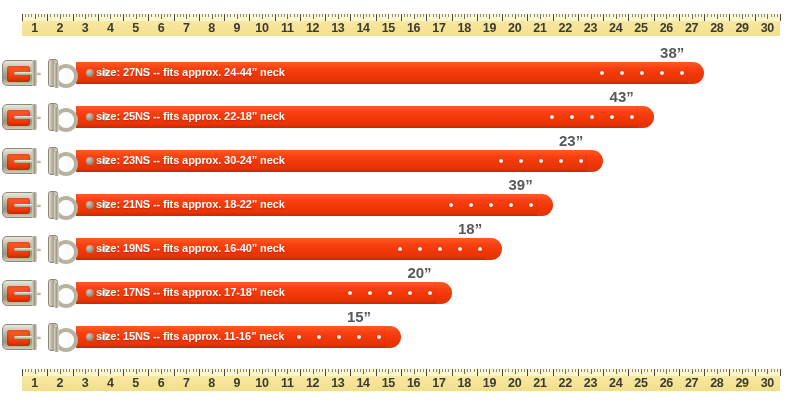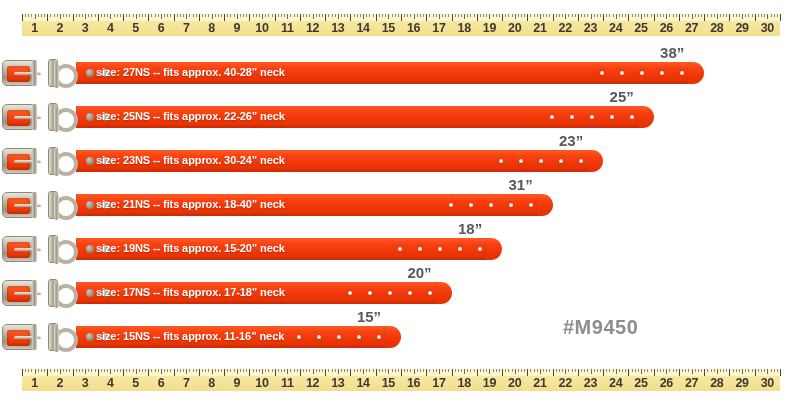--- a/index.html
+++ b/index.html
@@ -507,21 +507,21 @@
           <div class="keeper"></div>
           <div class="dee"></div>
           <div class="dee-bar"></div>
           <div class="rivet" style="left: 84px;"></div>
           <div class="rivet" style="left: 100px;"></div>
           <div class="hole" style="left: 678.2px;"></div>
           <div class="hole" style="left: 658.2px;"></div>
           <div class="hole" style="left: 638.2px;"></div>
           <div class="hole" style="left: 618.2px;"></div>
           <div class="hole" style="left: 598.2px;"></div>
-          <div class="size-text" style="left: 94px;">size: 27NS -- fits approx. 40-28” neck</div>
+          <div class="size-text" style="left: 94px;">size: 27NS -- fits approx. 24-44” neck</div>
         </div>
         <div class="len-label" style="left: 672.2px; top: -4px;">38”</div>
       </div>
       <div class="row" style="top: 92px; left: 0px; width: 800px;">
         <div class="collar">
           <div class="strap" style="width: 561.7px;"></div>
           <div class="strap-tip" style="left: 635.7px;"></div>
           <div class="buckle-frame"></div>
           <div class="buckle-hole"></div>
           <div class="buckle-tongue"></div>
@@ -529,23 +529,23 @@
           <div class="keeper"></div>
           <div class="dee"></div>
           <div class="dee-bar"></div>
           <div class="rivet" style="left: 84px;"></div>
           <div class="rivet" style="left: 100px;"></div>
           <div class="hole" style="left: 627.7px;"></div>
           <div class="hole" style="left: 607.7px;"></div>
           <div class="hole" style="left: 587.7px;"></div>
           <div class="hole" style="left: 567.7px;"></div>
           <div class="hole" style="left: 547.7px;"></div>
-          <div class="size-text" style="left: 94px;">size: 25NS -- fits approx. 22-26” neck</div>
+          <div class="size-text" style="left: 94px;">size: 25NS -- fits approx. 22-18” neck</div>
         </div>
-        <div class="len-label" style="left: 621.7px; top: -4px;">25”</div>
+        <div class="len-label" style="left: 621.7px; top: -4px;">43”</div>
       </div>
       <div class="row" style="top: 136px; left: 0px; width: 800px;">
         <div class="collar">
           <div class="strap" style="width: 511.1px;"></div>
           <div class="strap-tip" style="left: 585.1px;"></div>
           <div class="buckle-frame"></div>
           <div class="buckle-hole"></div>
           <div class="buckle-tongue"></div>
           <div class="buckle-bar"></div>
           <div class="keeper"></div>
@@ -573,43 +573,43 @@
           <div class="keeper"></div>
           <div class="dee"></div>
           <div class="dee-bar"></div>
           <div class="rivet" style="left: 84px;"></div>
           <div class="rivet" style="left: 100px;"></div>
           <div class="hole" style="left: 526.6px;"></div>
           <div class="hole" style="left: 506.6px;"></div>
           <div class="hole" style="left: 486.6px;"></div>
           <div class="hole" style="left: 466.6px;"></div>
           <div class="hole" style="left: 446.6px;"></div>
-          <div class="size-text" style="left: 94px;">size: 21NS -- fits approx. 18-40” neck</div>
+          <div class="size-text" style="left: 94px;">size: 21NS -- fits approx. 18-22” neck</div>
         </div>
-        <div class="len-label" style="left: 520.6px; top: -4px;">31”</div>
+        <div class="len-label" style="left: 520.6px; top: -4px;">39”</div>
       </div>
       <div class="row" style="top: 224px; left: 0px; width: 800px;">
         <div class="collar">
           <div class="strap" style="width: 410.1px;"></div>
           <div class="strap-tip" style="left: 484.1px;"></div>
           <div class="buckle-frame"></div>
           <div class="buckle-hole"></div>
           <div class="buckle-tongue"></div>
           <div class="buckle-bar"></div>
           <div class="keeper"></div>
           <div class="dee"></div>
           <div class="dee-bar"></div>
           <div class="rivet" style="left: 84px;"></div>
           <div class="rivet" style="left: 100px;"></div>
           <div class="hole" style="left: 476.1px;"></div>
           <div class="hole" style="left: 456.1px;"></div>
           <div class="hole" style="left: 436.1px;"></div>
           <div class="hole" style="left: 416.1px;"></div>
           <div class="hole" style="left: 396.1px;"></div>
-          <div class="size-text" style="left: 94px;">size: 19NS -- fits approx. 15-20” neck</div>
+          <div class="size-text" style="left: 94px;">size: 19NS -- fits approx. 16-40” neck</div>
         </div>
         <div class="len-label" style="left: 470.1px; top: -4px;">18”</div>
       </div>
       <div class="row" style="top: 268px; left: 0px; width: 800px;">
         <div class="collar">
           <div class="strap" style="width: 359.5px;"></div>
           <div class="strap-tip" style="left: 433.5px;"></div>
           <div class="buckle-frame"></div>
           <div class="buckle-hole"></div>
           <div class="buckle-tongue"></div>
@@ -641,25 +641,24 @@
           <div class="dee-bar"></div>
           <div class="rivet" style="left: 84px;"></div>
           <div class="rivet" style="left: 100px;"></div>
           <div class="hole" style="left: 375px;"></div>
           <div class="hole" style="left: 355px;"></div>
           <div class="hole" style="left: 335px;"></div>
           <div class="hole" style="left: 315px;"></div>
           <div class="hole" style="left: 295px;"></div>
           <div class="size-text" style="left: 94px;">size: 15NS -- fits approx. 11-16” neck</div>
         </div>
-        <div class="len-label" style="left: 369px; top: -4px;">15”</div>
+        <div class="len-label" style="left: 359px; top: -4px;">15”</div>
       </div>
     </div>
 
-  <div class="partnum">#M9450</div>
 
   <div class="ruler bottom">
     <div class="tickband">
         <div class="tick major" style="left: 0px;"></div>
         <div class="tick minor" style="left: 3.16px;"></div>
         <div class="tick minor" style="left: 6.32px;"></div>
         <div class="tick minor" style="left: 9.47px;"></div>
         <div class="tick half" style="left: 12.63px;"></div>
         <div class="tick minor" style="left: 15.79px;"></div>
         <div class="tick minor" style="left: 18.95px;"></div>

